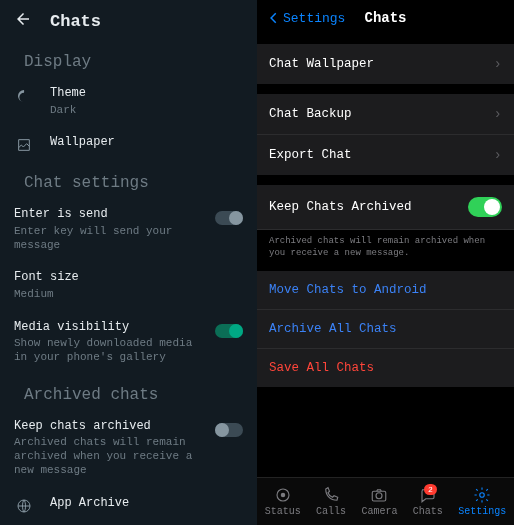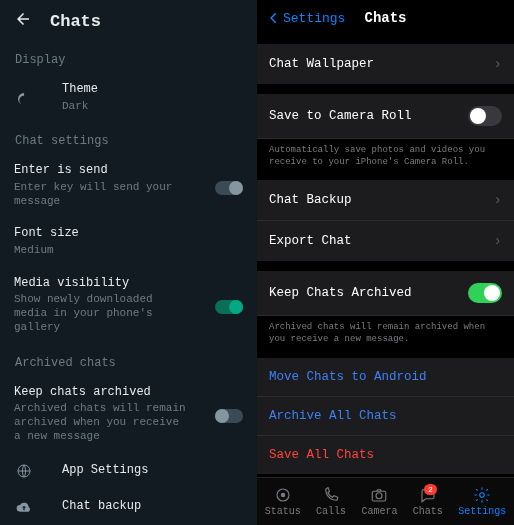--- a/index.html
+++ b/index.html
@@ -13,22 +13,22 @@
     overflow: hidden;
   }
   .panel { height: 525px; overflow: hidden; position: relative; font-family: Liberation Mono, monospace; }
   .left { width: 257px; background: #121b22; display: flex; flex-direction: column; }
   .right { width: 257px; background: #000; display: flex; flex-direction: column; }
 
   
   .l-header { display: flex; align-items: center; padding: 10px 14px 8px; gap: 18px; }
   .l-header svg { width: 18px; height: 18px; fill: #e7ecef; }
   .l-title { font-size: 17px; font-weight: 600; color: #e7ecef; }
-  .l-section { font-size: 12px; color: #6e7b84; padding: 12px 15px 6px; }
-  .l-row { display: flex; align-items: center; padding: 9px 14px; gap: 28px; }
+  .l-section { font-size: 16px; color: #6e7b84; padding: 12px 24px 6px; }
+  .l-row { display: flex; align-items: flex-start; padding: 9px 14px; gap: 16px; }
   .l-row .icon { width: 20px; display:flex; justify-content:center; padding-top:2px;}
   .l-row .icon svg { width: 16px; height: 16px; fill: #8696a0; }
   .l-row .text { flex: 1; }
   .l-ttl { font-size: 12px; color: #e7ecef; line-height:1.3;}
   .l-sub { font-size: 11px; color: #6e7b84; line-height:1.25; margin-top:2px;}
   .l-indent { }
   .switch { position: relative; width: 28px; height: 14px; border-radius: 14px; background: #3b4a54; flex-shrink:0; margin-top:4px;}
   .switch::after { content:''; position:absolute; width:14px; height:14px; border-radius:50%; background:#8696a0; left:0; top:0; }
   .switch.onhalf { background: #3b4a54; }
   .switch.onhalf::after { background:#8696a0; left:14px; }
@@ -81,20 +81,30 @@
       <svg viewBox="0 0 24 24">
           <path d="M12 3a9 9 0 100 18 7 7 0 010-14 9 9 0 000-4z"></path>
         </svg>
     </span>
     <div class="text">
       <div class="l-ttl">Theme</div>
       <div class="l-sub">Dark</div>
     </div>
   </div>
 
+  <div class="l-row">
+    <span class="icon">
+      <svg viewBox="0 0 24 24">
+          <path d="M4 4h16v16H4z M4 16l4-4 3 3 5-5 4 4" fill="none" stroke="#8696a0" stroke-width="1.5"></path>
+        </svg>
+    </span>
+    <div class="text">
+      <div class="l-ttl">Wallpaper</div>
+    </div>
+  </div>
 
   <div class="l-section">Chat settings</div>
 
   <div class="l-row l-indent">
     <div class="text">
       <div class="l-ttl">Enter is send</div>
       <div class="l-sub">Enter key will send your message</div>
     </div>
     <div class="switch onhalf"></div>
   </div>
@@ -127,21 +137,21 @@
   <div class="divider-gap"></div>
 
   <div class="l-row">
     <span class="icon">
       <svg viewBox="0 0 24 24">
           <circle cx="12" cy="12" r="9" fill="none" stroke="#8696a0" stroke-width="1.5"></circle>
           <path d="M3 12h18M12 3c3 3 3 15 0 18M12 3c-3 3-3 15 0 18" fill="none" stroke="#8696a0" stroke-width="1.5"></path>
         </svg>
     </span>
     <div class="text">
-      <div class="l-ttl">App Settings</div>
+      <div class="l-ttl">App Archive</div>
     </div>
   </div>
 
   <div class="l-row">
     <span class="icon">
       <svg viewBox="0 0 24 24">
           <path d="M6 19a5 5 0 010-10 7 7 0 0113 3 4 4 0 010 7H6zm6-9l-3 3h2v4h2v-4h2l-3-3z"></path>
         </svg>
     </span>
     <div class="text">
@@ -172,27 +182,20 @@
     <div class="r-title">Chats</div>
   </div>
 
   <div class="r-group">
     <div class="r-cell">
       <div class="r-label">Chat Wallpaper</div>
       <div class="chevron">›</div>
     </div>
   </div>
 
-  <div class="r-group">
-    <div class="r-cell">
-      <div class="r-label">Save to Camera Roll</div>
-      <div class="iswitch"></div>
-    </div>
-    <div class="r-footer">Automatically save photos and videos you receive to your iPhone's Camera Roll.</div>
-  </div>
 
   <div class="r-group">
     <div class="r-cell">
       <div class="r-label">Chat Backup</div>
       <div class="chevron">›</div>
     </div>
     <div class="r-cell">
       <div class="r-label">Export Chat</div>
       <div class="chevron">›</div>
     </div>

